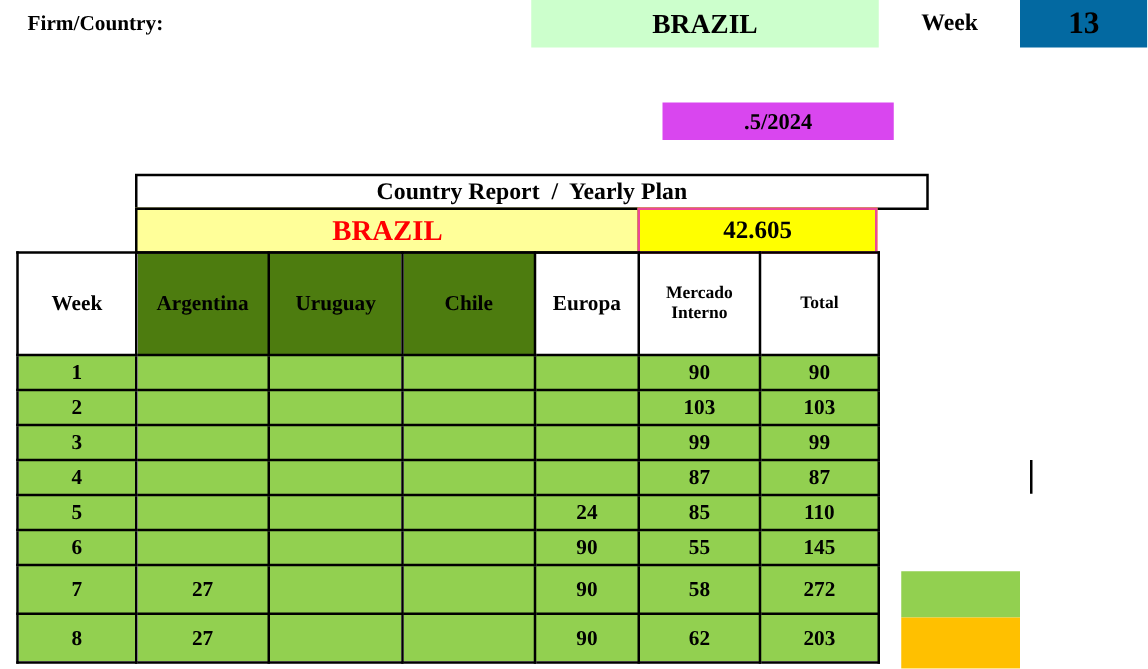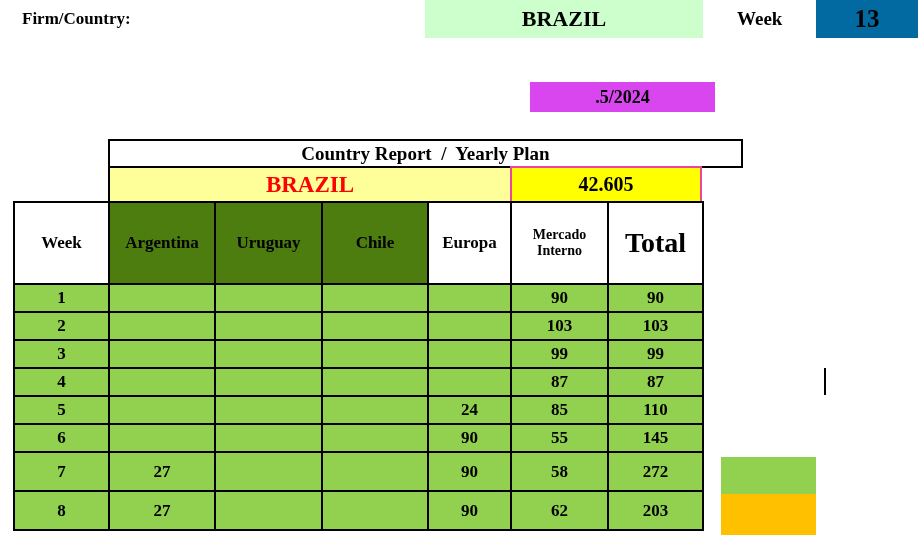--- a/index.html
+++ b/index.html
@@ -29,21 +29,21 @@
 
   
   #plan-table { position:absolute; left:13px; top:201px; border-collapse:collapse; table-layout:fixed;
                 font-family:"Liberation Serif","DejaVu Serif",serif; }
   #plan-table th, #plan-table td {
     border:2px solid #000; text-align:center; vertical-align:middle; padding:0; overflow:hidden;
   }
   #plan-table th { background:#fff; font-weight:bold; font-size:17px; height:80px; }
   #plan-table th.gray { background:#4d7c0f; }
   #plan-table th.mercado { font-size:14px; line-height:1.15;border-radius:18px; }
-  #plan-table th.total { font-size:28px;margin-top:40px; }
+  #plan-table th.total { font-size:14px;margin-top:40px; }
   #plan-table td { background:#92D050; font-weight:bold; font-size:17px; }
   #plan-table tr.r-small td { height:26px; }
   #plan-table tr.r-big td { height:37px; }
 
   
   #legend-swatch-loaded     { left:721px; top:457px; width:95px; height:37px; background:#92D050; }
   #legend-swatch-projection { left:721px; top:494px; width:95px; height:41px; background:#FFC000; }
   #legend-labels { left:822px; top:471px; width:72px; font-size:16px; line-height:18px; word-break:break-all; }
 
   

